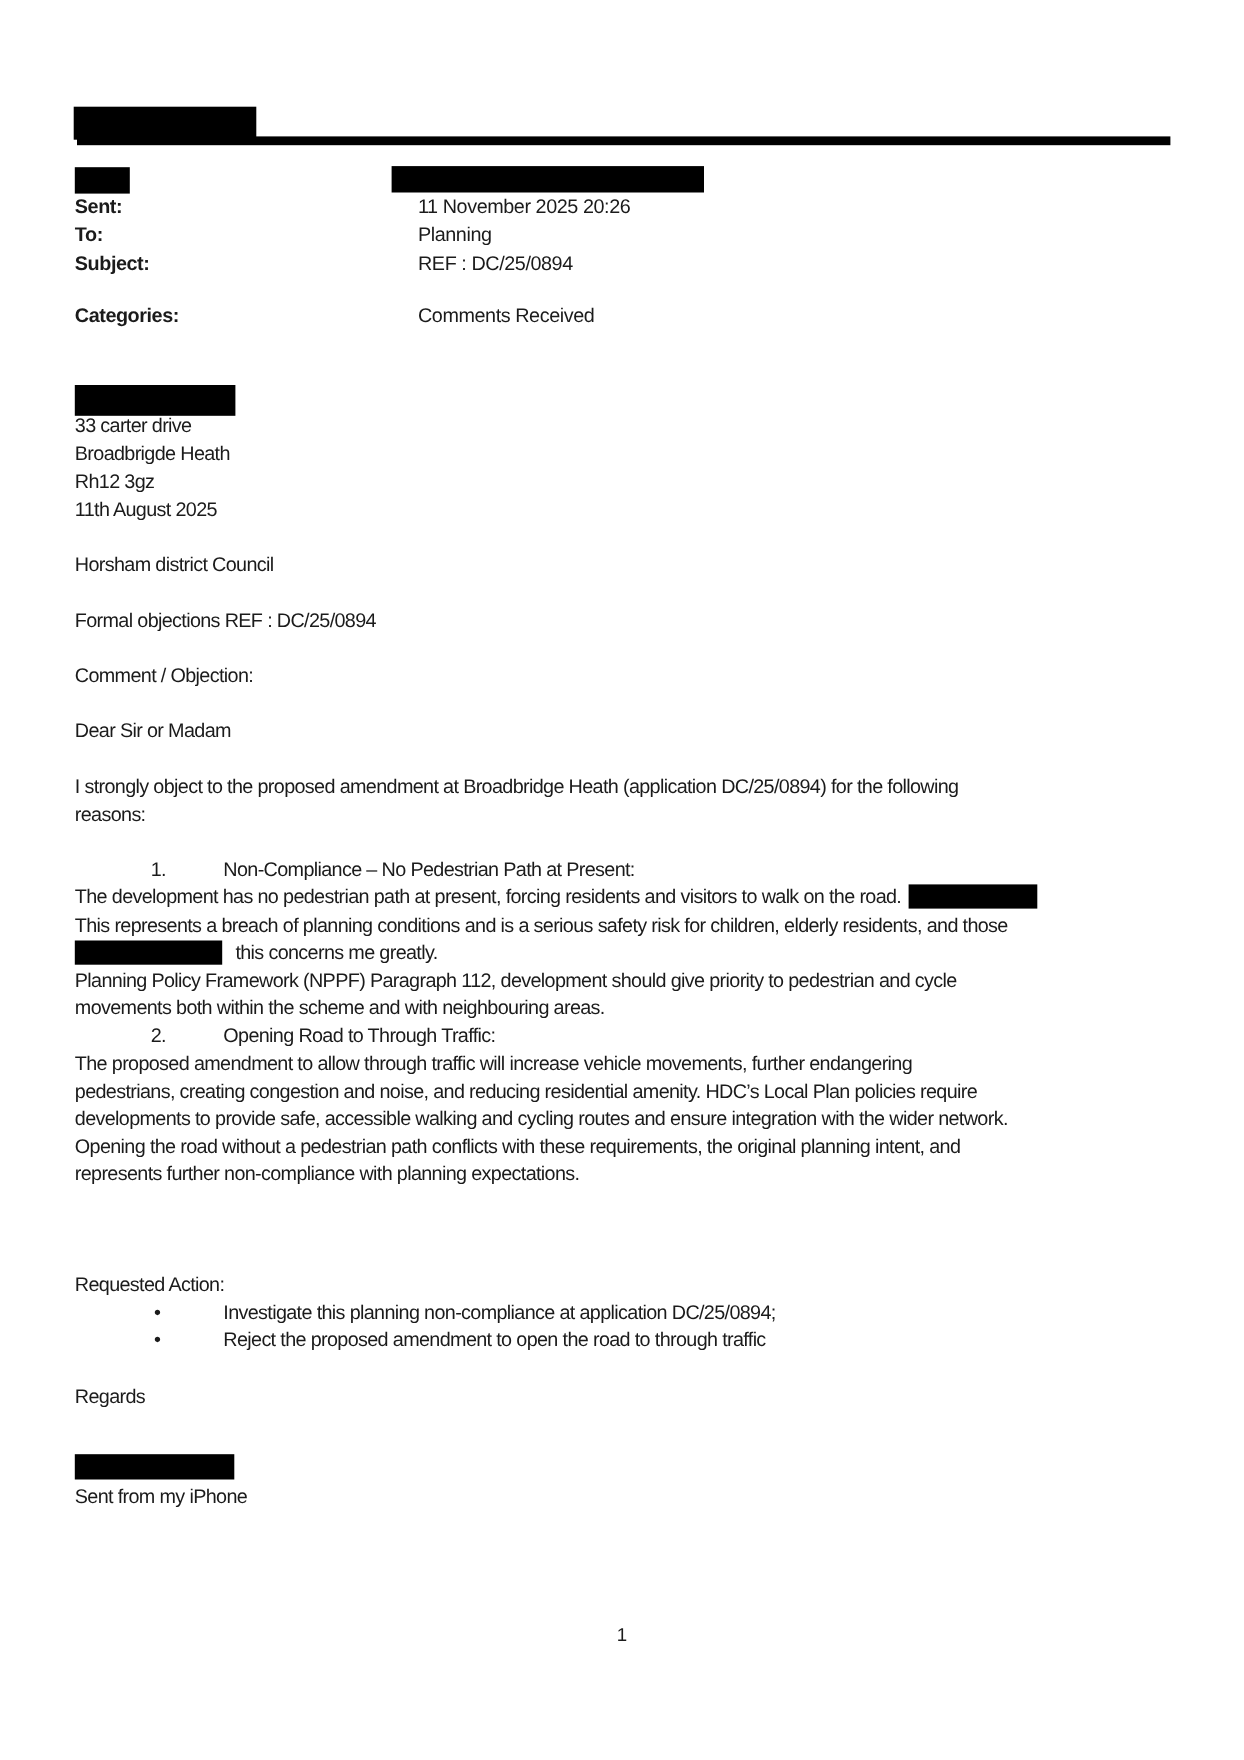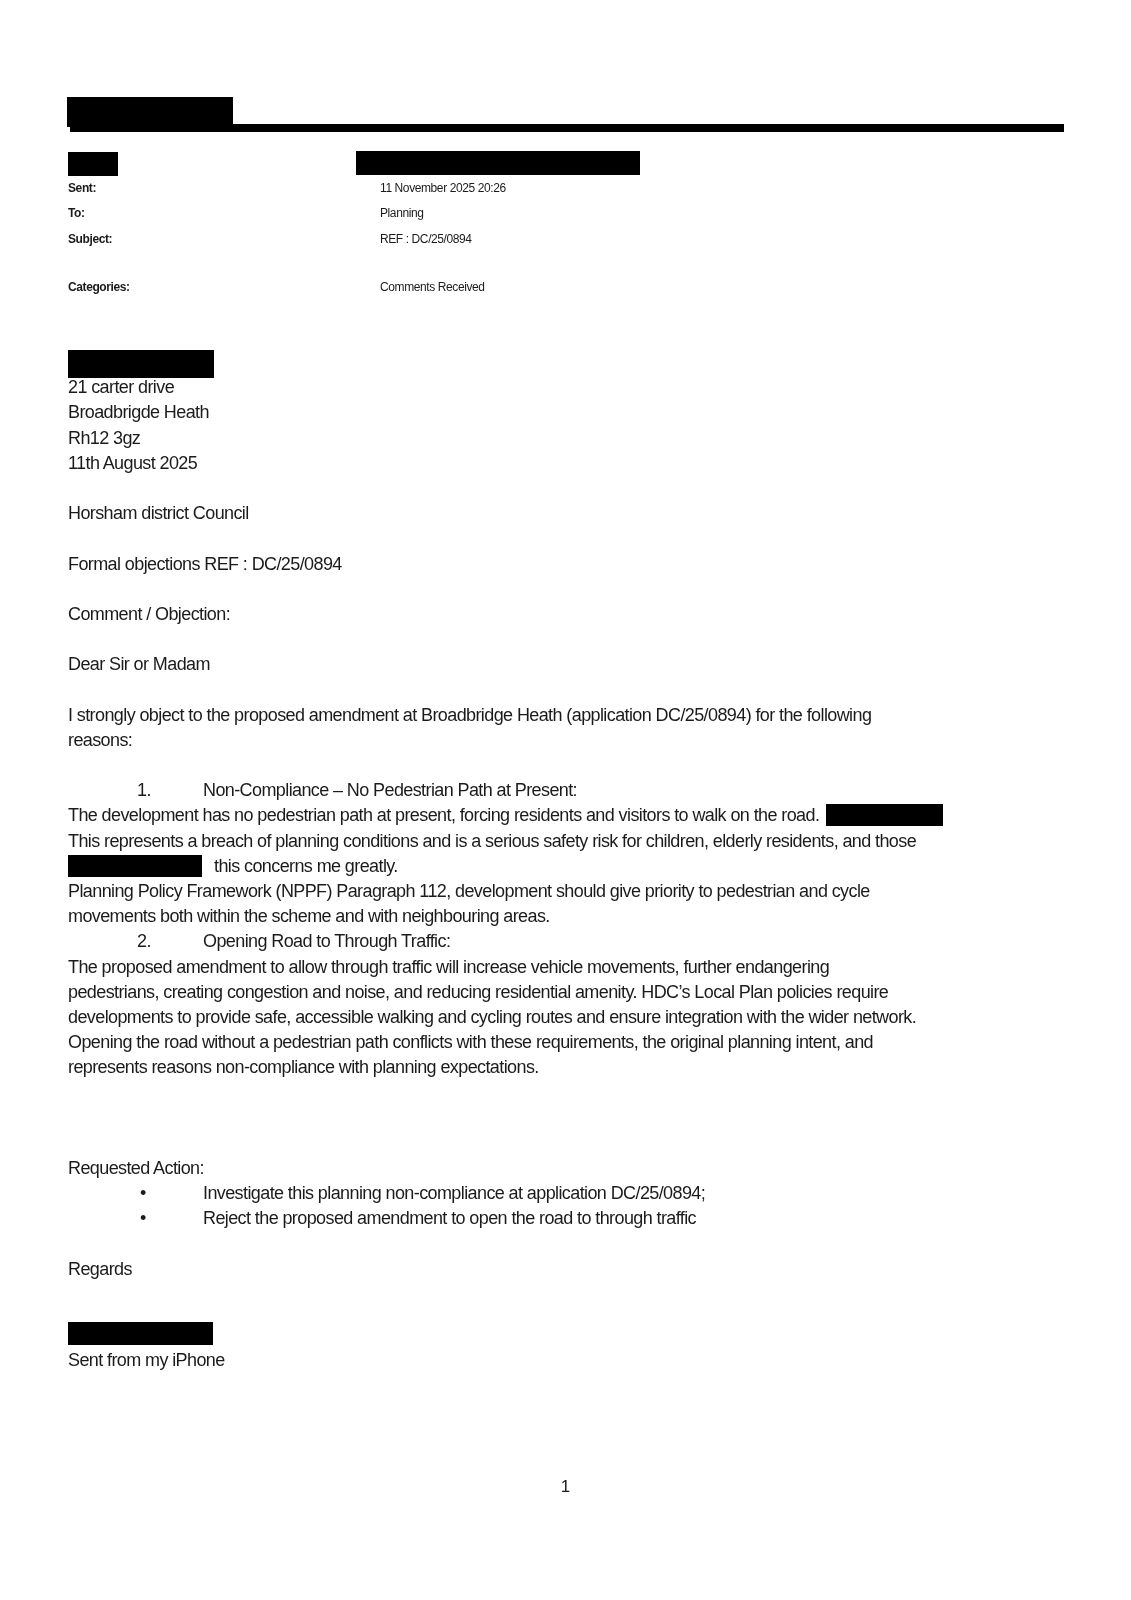--- a/index.html
+++ b/index.html
@@ -14,21 +14,21 @@
   .page { position: absolute; inset: 0; }
 
   .redact { background: #000000; }
 
   
   #title-redact { position: absolute; left: 67px; top: 97px; width: 166px; height: 30px; }
   #header-rule  { position: absolute; left: 70px; top: 124px; width: 994px; height: 8px; background: #000; }
 
   
   .hdr-row { position: absolute; left: 68px; width: 995px; height: 25px; line-height: 25px;
-             font-size: 12px; letter-spacing: -0.4px; }
+             font-size: 18px; letter-spacing: -0.4px; }
   .hdr-label { position: absolute; left: 0; top: 0; font-weight: 700; }
   .hdr-value { position: absolute; left: 288px; top: 0; margin-left: 24px; }
   #row-from       { top: 150px; }
   #row-sent       { top: 176px; }
   #row-to         { top: 201px; }
   #row-subject    { top: 227px; }
   #row-categories { top: 275px; }
   .r-from-label { position: absolute; left: 0;   top: 2px; width: 50px;  height: 24px; }
   .r-from-value { position: absolute; left: 288px; top: 1px; width: 284px; height: 24px; }
 
@@ -76,21 +76,21 @@
     <span class="hdr-label">Subject:</span>
     <span class="hdr-value">REF : DC/25/0894</span>
   </div>
   <div class="hdr-row" id="row-categories">
     <span class="hdr-label">Categories:</span>
     <span class="hdr-value">Comments Received</span>
   </div>
 
   <div id="body">
     <div class="line tall"><span id="r-address" class="redact r-inline"></span></div>
-    <div class="line"><span>21 carter drive</span></div>
+    <div class="line"><span>33 carter drive</span></div>
     <div class="line"><span>Broadbrigde Heath</span></div>
     <div class="line"><span>Rh12 3gz</span></div>
     <div class="line"><span>11th August 2025</span></div>
     <div class="line blank"></div>
     <div class="line"><span>Horsham district Council</span></div>
     <div class="line blank"></div>
     <div class="line"><span>Formal objections REF : DC/25/0894</span></div>
     <div class="line blank"></div>
     <div class="line"><span>Comment / Objection:</span></div>
     <div class="line blank"></div>
@@ -103,21 +103,21 @@
     <div class="line"><span>The development has no pedestrian path at present, forcing residents and visitors to walk on the road.</span><span id="r-road" class="redact r-inline"></span></div>
     <div class="line"><span>This represents a breach of planning conditions and is a serious safety risk for children, elderly residents, and those</span></div>
     <div class="line"><span id="r-concerns" class="redact r-inline"></span><span>this concerns me greatly.</span></div>
     <div class="line"><span>Planning Policy Framework (NPPF) Paragraph 112, development should give priority to pedestrian and cycle</span></div>
     <div class="line"><span>movements both within the scheme and with neighbouring areas.</span></div>
     <div class="line"><span class="num">2.</span><span>Opening Road to Through Traffic:</span></div>
     <div class="line"><span>The proposed amendment to allow through traffic will increase vehicle movements, further endangering</span></div>
     <div class="line"><span>pedestrians, creating congestion and noise, and reducing residential amenity. HDC’s Local Plan policies require</span></div>
     <div class="line"><span>developments to provide safe, accessible walking and cycling routes and ensure integration with the wider network.</span></div>
     <div class="line"><span>Opening the road without a pedestrian path conflicts with these requirements, the original planning intent, and</span></div>
-    <div class="line"><span>represents reasons non-compliance with planning expectations.</span></div>
+    <div class="line"><span>represents further non-compliance with planning expectations.</span></div>
     <div class="line blank"></div>
     <div class="line blank"></div>
     <div class="line blank"></div>
     <div class="line"><span>Requested Action:</span></div>
     <div class="line"><span class="blt">•</span><span>Investigate this planning non-compliance at application DC/25/0894;</span></div>
     <div class="line"><span class="blt">•</span><span>Reject the proposed amendment to open the road to through traffic</span></div>
     <div class="line blank"></div>
     <div class="line"><span>Regards</span></div>
     <div class="line blank"></div>
     <div class="line blank"></div>

